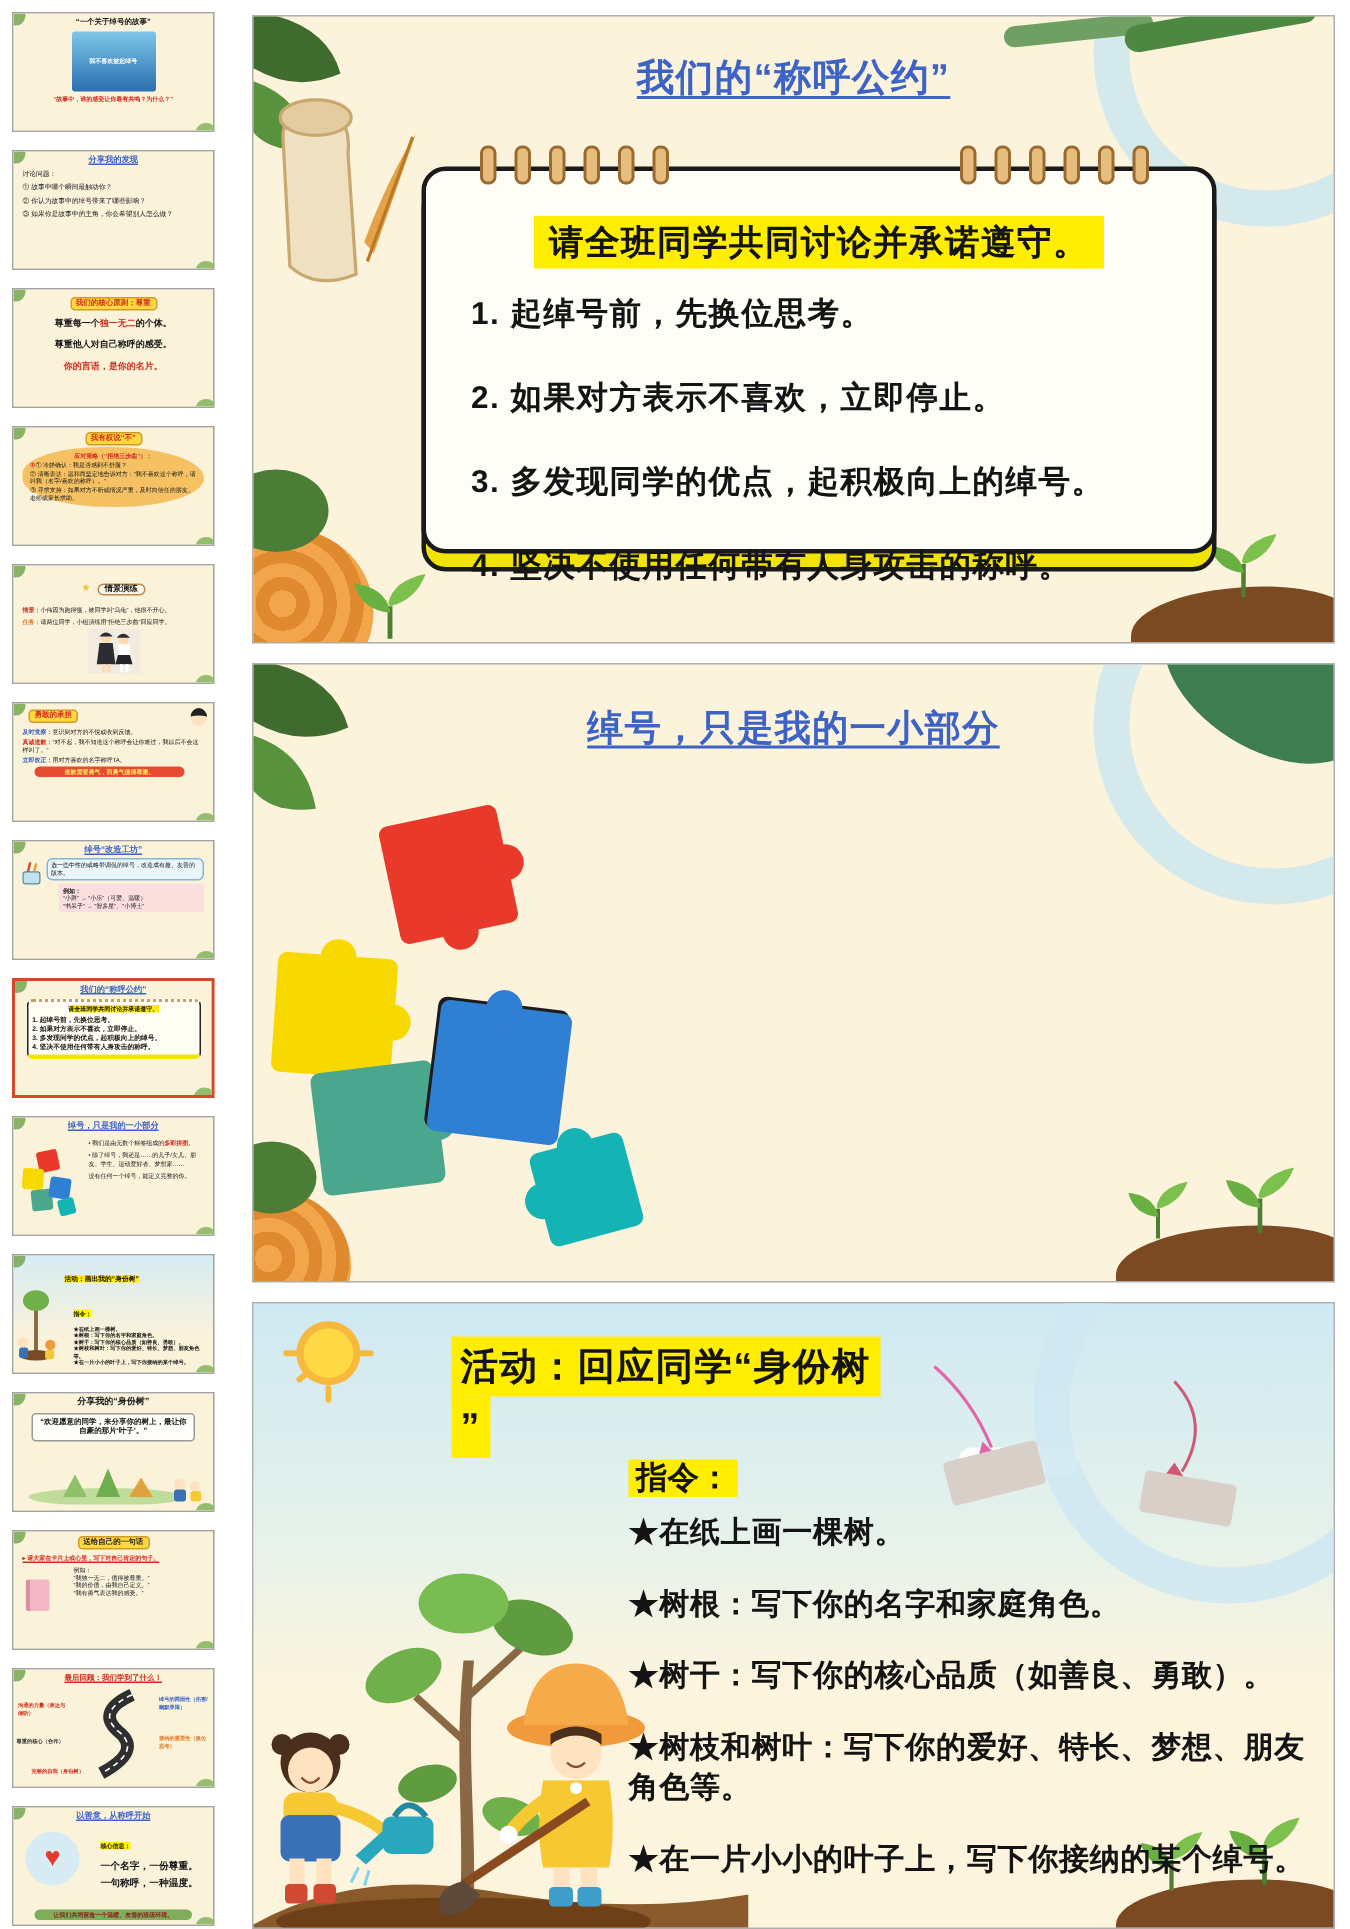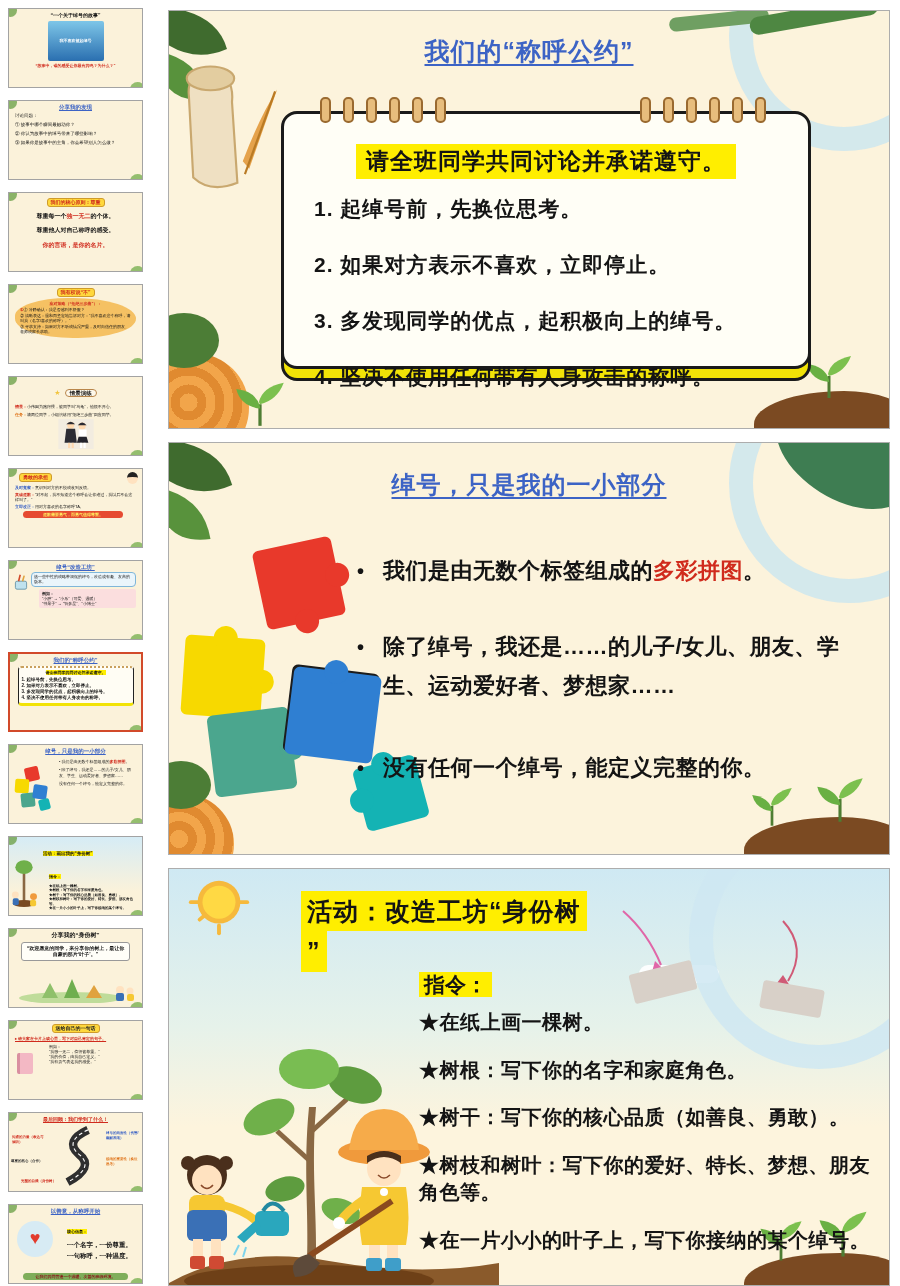--- a/index.html
+++ b/index.html
@@ -400,41 +400,36 @@
           </div>
         <div class="pc" style="left:108px;top:132px;width:88px;height:88px;background:#2f7fd2;transform:rotate(7deg);box-shadow:-2px -2px 0 #1c1c1c">
             <span class="k" style="left:30px;top:-11px"></span>
           </div>
         <div class="pc" style="left:178px;top:222px;width:64px;height:64px;background:#14b3b4;transform:rotate(-15deg)">
             <span class="k" style="left:-10px;top:20px"></span>
             <span class="k" style="left:20px;top:-10px"></span>
           </div>
       </div>
 
-      <div class="pz-list">
-        <div class="pz-b" style="margin-bottom:36px"><span>我们是由无数个标签组成的</span><span class="red">多彩拼图</span><span>。</span></div>
-        <div class="pz-b" style="margin-bottom:42px">除了绰号，我还是……的儿子/女儿、朋友、学生、运动爱好者、梦想家……</div>
-        <div class="pz-b">没有任何一个绰号，能定义完整的你。</div>
-      </div>
     </section>
 
     <section class="slide s3bg" style="top:868px;height:418px">
       <svg viewBox="0 0 70 70" style="position:absolute;left:16px;top:4px;width:68px;height:68px">
         <circle cx="35" cy="30" r="22" fill="#f6b93c"></circle>
         <circle cx="35" cy="30" r="17" fill="#ffd944"></circle>
         <line x1="6" y1="30" x2="14" y2="30" stroke="#f6b93c" stroke-width="4" stroke-linecap="round"></line>
         <line x1="56" y1="30" x2="64" y2="30" stroke="#f6b93c" stroke-width="4" stroke-linecap="round"></line>
         <line x1="35" y1="54" x2="35" y2="62" stroke="#f6b93c" stroke-width="4" stroke-linecap="round"></line>
         <line x1="15" y1="48" x2="21" y2="43" stroke="#f6b93c" stroke-width="4" stroke-linecap="round"></line>
       </svg>
       <div class="cloud" style="left:190px;top:34px;width:110px;height:22px"></div>
       <div class="cloud" style="right:170px;top:96px;width:80px;height:18px"></div>
       <div class="wcring" style="right:-60px;top:-60px;width:260px;height:260px;border-color:#cfe7f2"></div>
 
-      <div class="atitle"><span>活动：改造工坊“身份树</span><br><span>”</span></div>
+      <div class="atitle"><span>活动：回应同学“身份树</span><br><span>”</span></div>
       <div class="alabel"><span>指令：</span></div>
 
       <svg viewBox="0 0 250 130" style="position:absolute;right:36px;top:34px;width:250px;height:130px;z-index:5">
         <path d="M20 8 Q45 30 58 62" fill="none" stroke="#e066a8" stroke-width="2"></path>
         <path d="M52 58 L61 67 L49 69 Z" fill="#e066a8"></path>
         <rect x="28" y="64" width="64" height="30" rx="3" fill="#d8d0c8" transform="rotate(-14 60 79)"></rect>
         <path d="M180 18 Q205 45 185 78" fill="none" stroke="#d05a76" stroke-width="2"></path>
         <path d="M180 72 L187 83 L174 80 Z" fill="#d05a76"></path>
         <rect x="158" y="82" width="62" height="28" rx="3" fill="#d8d0c8" transform="rotate(10 189 96)"></rect>
       </svg>

